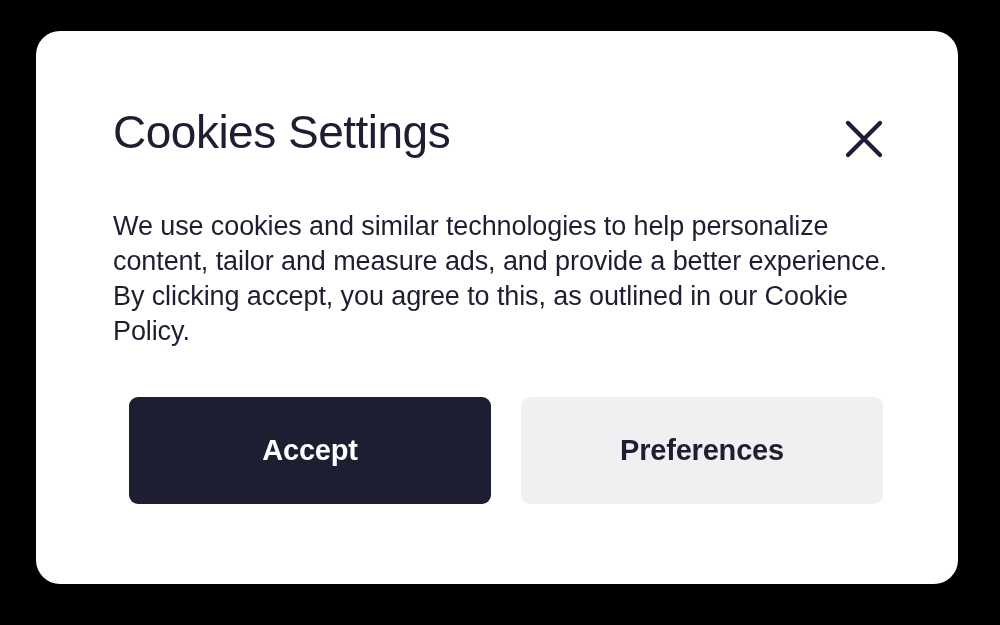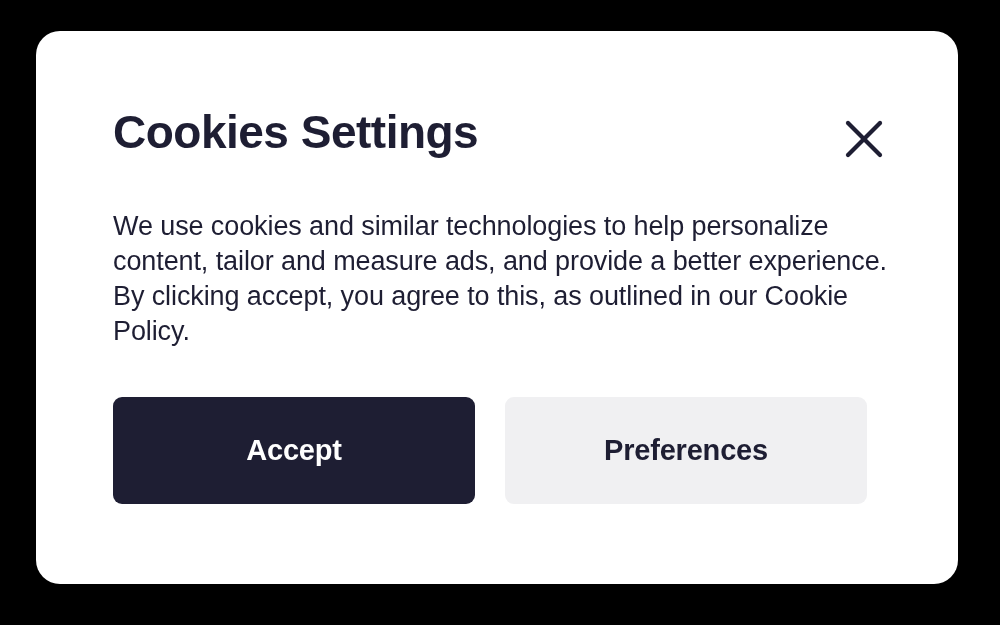--- a/index.html
+++ b/index.html
@@ -41,21 +41,21 @@
     width: 768px;
     height: 72px;
   }
 
   .dialog-title {
     position: absolute;
     left: 0;
     top: 0;
     margin: 0;
     font-size: 46px;
-    font-weight: 700;
+    font-weight: 400;
     letter-spacing: -0.5px;
     line-height: 58px;
     color: #1e1e33;
     white-space: nowrap;
   }
 
   .close-button {
     position: absolute;
     right: -9px;
     top: 10px;
@@ -81,21 +81,21 @@
     font-size: 27px;
     line-height: 35px;
     font-weight: 400;
     color: #1e1e33;
     letter-spacing: -0.1px;
   }
 
   
   .dialog-actions {
     position: absolute;
-    left: 77px;
+    left: 93px;
     top: 366px;
     width: 771px;
     display: flex;
     flex-direction: row;
     gap: 30px;
   }
 
   .btn {
     width: 362px;
     height: 107px;

